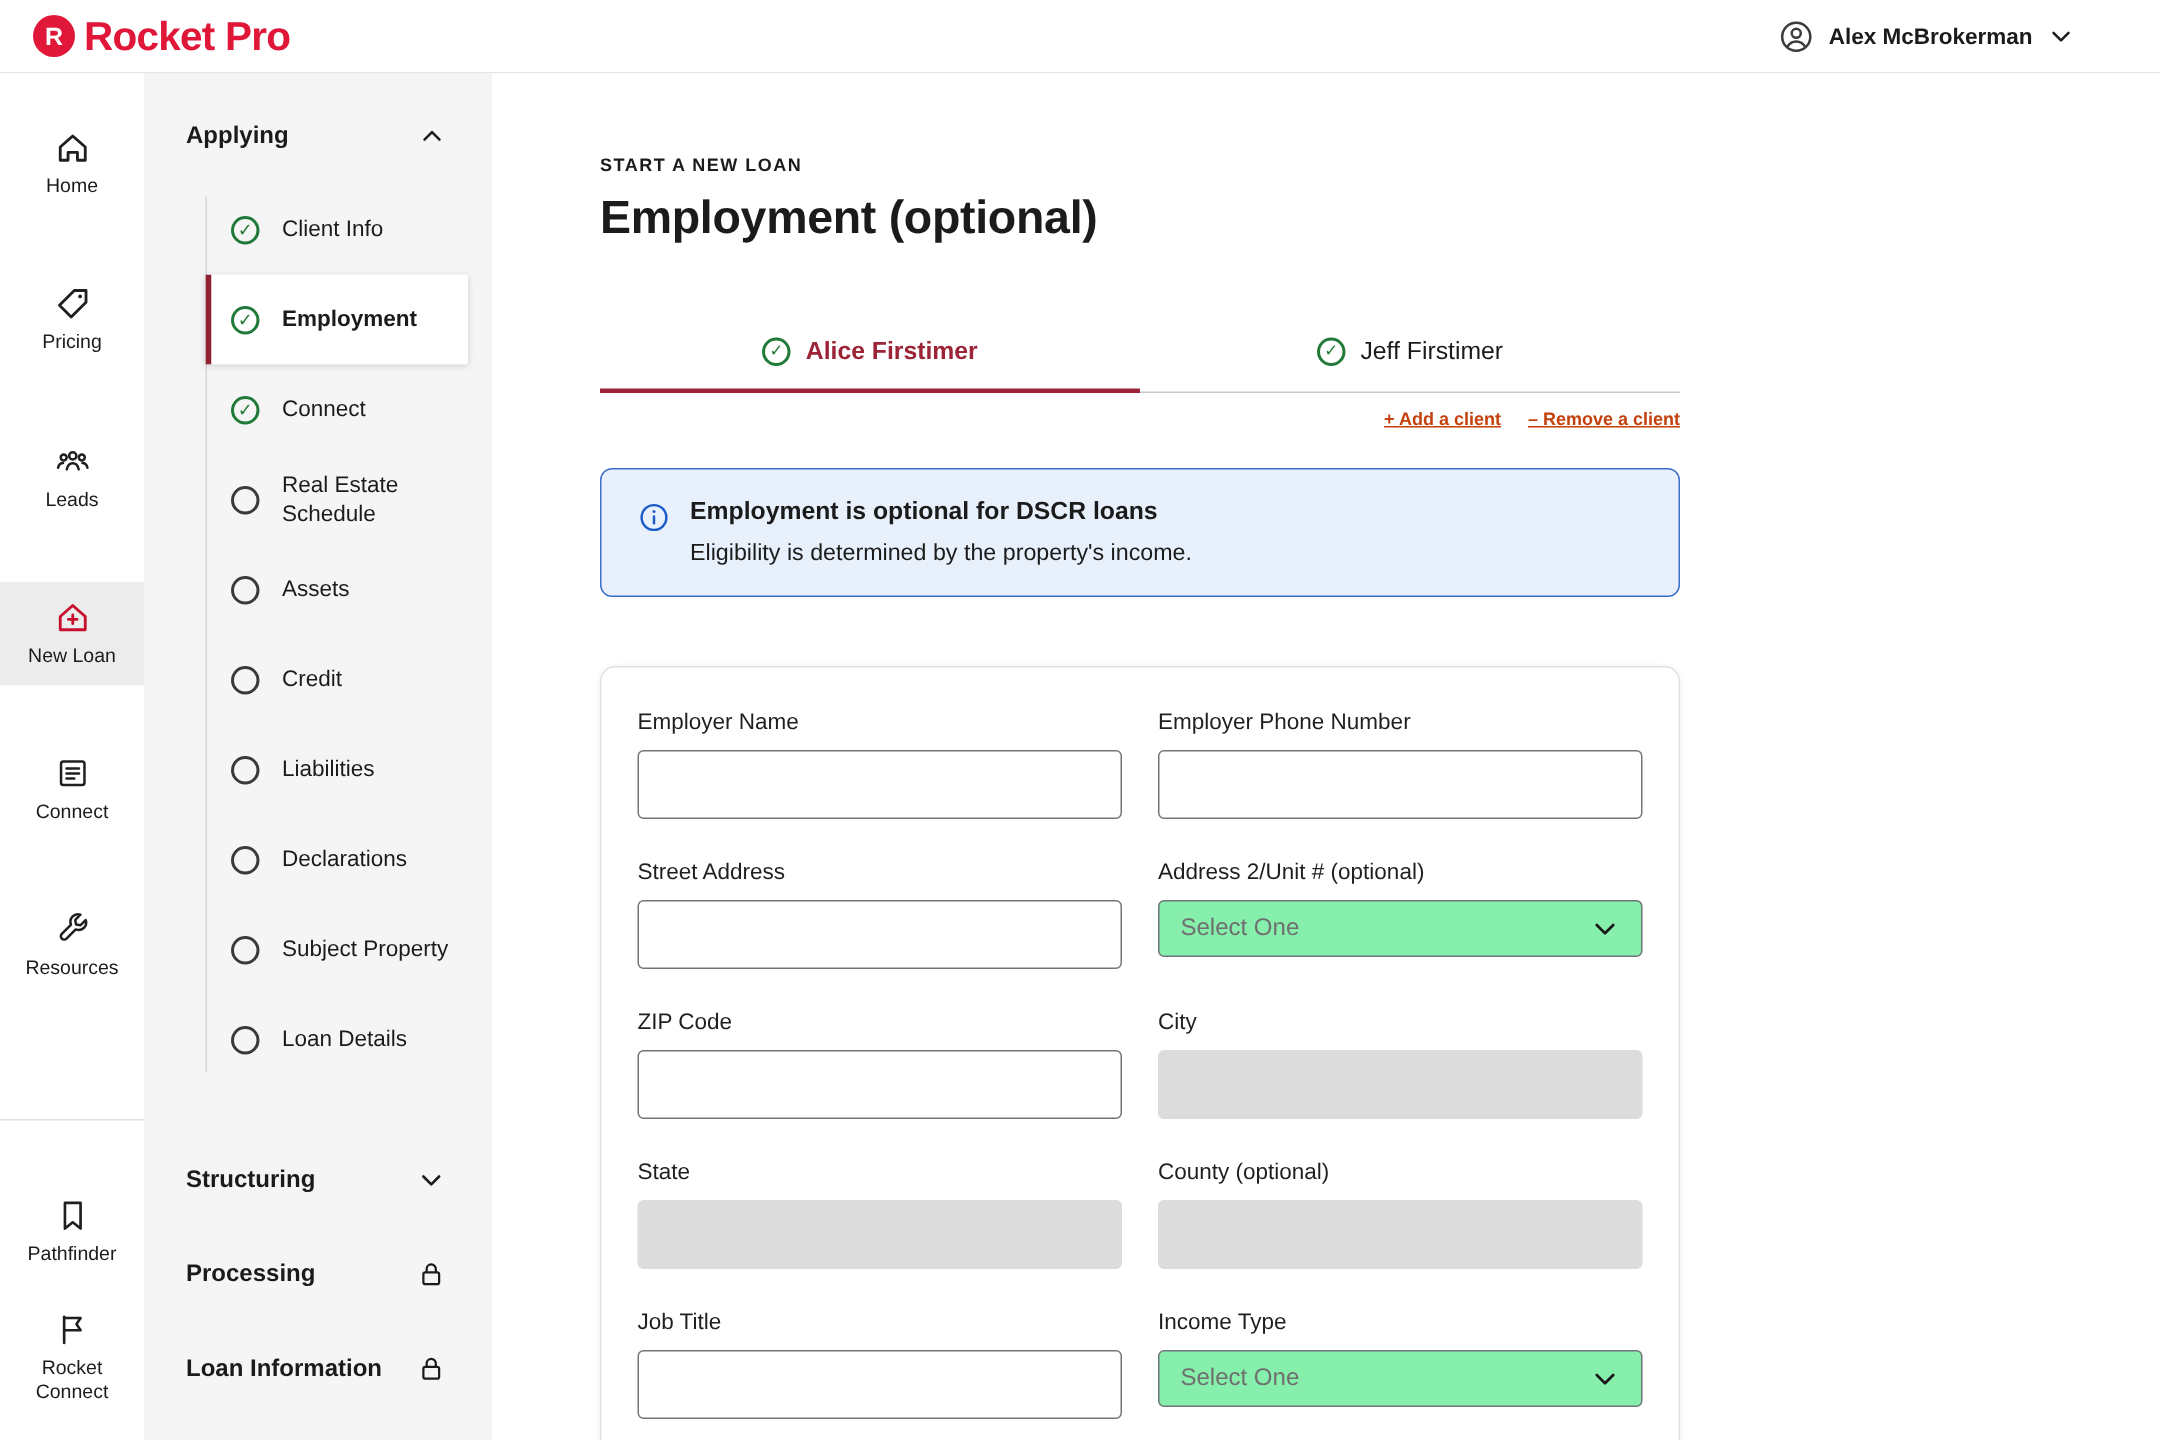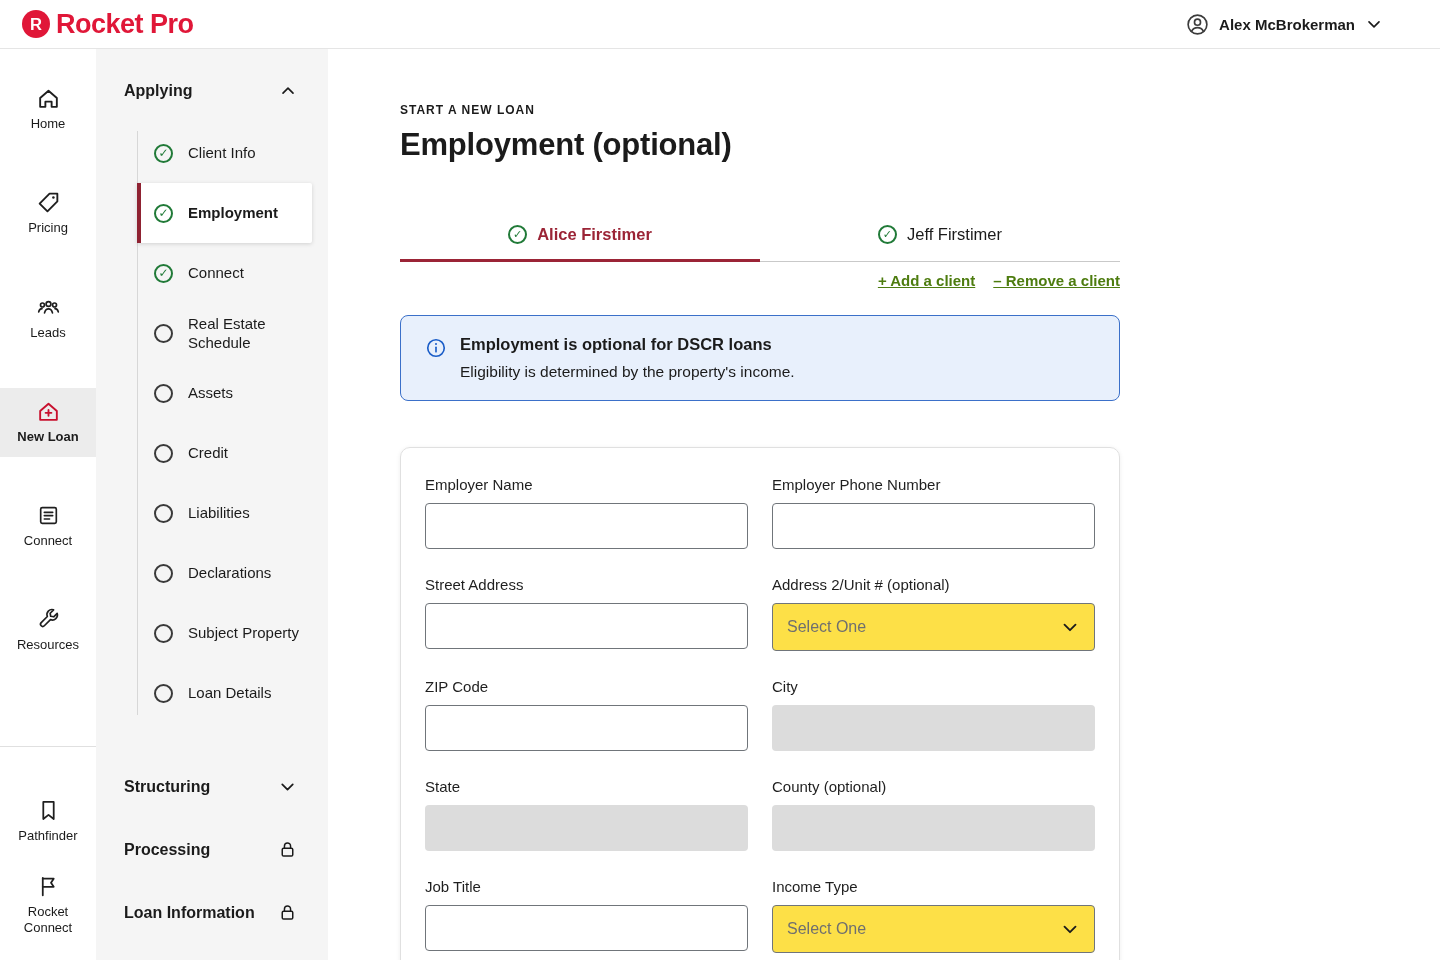--- a/index.html
+++ b/index.html
@@ -22,21 +22,21 @@
   .app-body { display:flex; height:911px; }
 
   
   .rail { width:96px; flex:none; background:#fff; display:flex; flex-direction:column; padding-top:26px;gap:24px; }
   .rail-item { display:flex; flex-direction:column; align-items:center; gap:5px;
     padding:11px 4px 12px; margin-bottom:11px; cursor:pointer; width:100%; }
   .rail-icon { width:25px; height:25px; color:#1f1f1f; }
   .rail-label { font-size:13px; color:#1b1b1b; text-align:center; line-height:1.25; }
   .rail-item.active { background:#ececec; }
   .rail-item.active .rail-icon { color:#c8102e; }
-  .rail-item.active .rail-label { font-weight:700; }
+  .rail-item.active .rail-label { font-weight:400; }
   .rail-divider { height:1px; background:#e0e0e0; margin-top:auto; width:100%; }
   .rail-bottom { padding:16px 12px 6px; }
   .rail-bottom .rail-item { margin-bottom:6px; }
 
   
   .stepper { width:232px; flex:none; background:#f5f5f5; overflow:hidden; }
   .section-top { display:flex; align-items:center; justify-content:space-between;
     padding:32px 30px 22px 28px; cursor:pointer; }
   .section-label { font-size:16px; font-weight:600; }
   .section-caret { width:20px; height:20px; color:#1b1b1b; }
@@ -68,36 +68,36 @@
   .tab { position:relative; flex:1; display:flex; align-items:center; justify-content:center;
     gap:10px; padding:12px 0 17px; cursor:pointer; font-size:16.5px; font-weight:500; }
   .tab.active { color:#9b2436; font-weight:700; }
   .tab.active::after { content:""; position:absolute; left:0; right:0; bottom:-1px; height:3px; background:#9b2436; }
 
   .check { width:19px; height:19px; border:2px solid #217a38; border-radius:50%;
     display:flex; align-items:center; justify-content:center; flex:none; }
   .check::before { content:"✓"; font-size:11px; font-weight:700; color:#217a38; line-height:1; }
 
   .client-actions { display:flex; justify-content:flex-end; gap:18px; margin-top:10px; }
-  .client-link { font-size:15px; font-weight:600; text-decoration:underline; color:#4d7c0f; cursor:pointer; }
+  .client-link { font-size:12px; font-weight:600; text-decoration:underline; color:#c2410c; cursor:pointer; }
 
   .banner { margin-top:26px; background:#e8f0fc; border:1px solid #3b70c9; border-radius:8px;
     padding:19px 24px; display:flex; gap:13px; }
   .info-icon { width:22px; height:22px; color:#1a5dc8; flex:none; margin-top:2px; }
   .banner-title { font-size:16.5px; font-weight:700; }
   .banner-body { font-size:15.5px; margin-top:9px; }
 
   .form-card { margin-top:46px; border:1px solid #e0e0e0; border-radius:10px;
     box-shadow:0 1px 5px rgba(0,0,0,.07); padding:28px 24px 40px;
     display:grid; grid-template-columns:1fr 1fr; column-gap:24px; row-gap:27px; }
   .field-label { display:block; font-size:15px; margin-bottom:10px; color:#1f1f1f; }
   .text-input { width:100%; height:46px; border:1px solid #70757a; border-radius:4px;
     padding:0 12px; font-size:16px; font-family:inherit; background:#fff; display:none; }
-  .select-box { height:48px; border:1px solid #70757a; border-radius:4px; display:none;
-    align-items:center; justify-content:space-between; padding:0 13px 0 14px; cursor:pointer; background:#fde047; }
+  .select-box { height:38px; border:1px solid #70757a; border-radius:4px; display:none;
+    align-items:center; justify-content:space-between; padding:0 13px 0 14px; cursor:pointer; background:#86efac; }
   .select-value { font-size:16px; color:#6f6f6f; }
   .select-caret { width:22px; height:22px; color:#1b1b1b; }
   .disabled-box { height:46px; background:#dcdcdc; border-radius:4px; display:none; }
   .field.ctl-input .text-input { display:block; }
   .field.ctl-select .select-box { display:flex; }
   .field.ctl-disabled .disabled-box { display:block; }
 </style>
 </head>
 <body>
 

